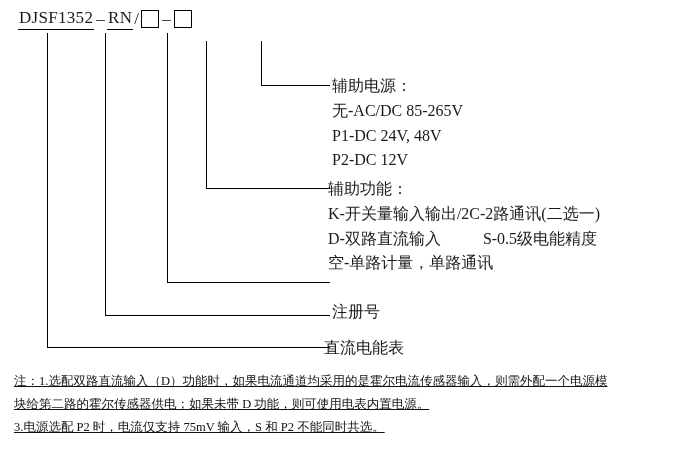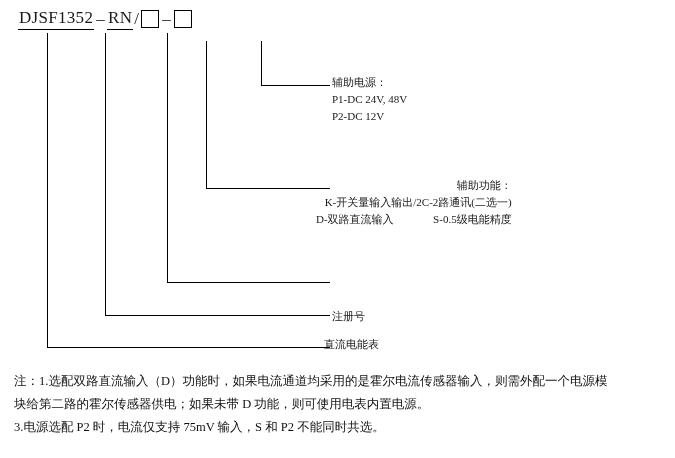--- a/index.html
+++ b/index.html
@@ -66,21 +66,21 @@
     left: 0;
     top: 0;
     width: 675px;
     height: 458px;
     pointer-events: none;
   }
 
   
   .callout {
     position: absolute;
-    font-size: 11px;
+    font-size: 16px;
     line-height: 1.55;
     white-space: nowrap;
   }
   .callout .ln {
     display: block;
   }
   .callout .ln .gap {
     display: inline-block;
     width: 34px;
   }
@@ -91,20 +91,21 @@
     left: 14px;
     top: 370px;
     width: 650px;
     font-size: 12.5px;
     line-height: 1.85;
     color: #111;
   }
   .notes .note-line {
     display: block;
     white-space: nowrap;
+    text-decoration: underline;
   }
 </style>
 </head>
 <body>
 
 <div id="diagram">
 
   <div class="code-row">
     <span class="code-seg underline">DJSF1352</span>
     <span class="code-dash">–</span>
@@ -125,36 +126,38 @@
       <path d="M 167.5 33 L 167.5 282.5 L 330 282.5"></path>
 
       <path d="M 105.5 33 L 105.5 315.5 L 330 315.5"></path>
 
       <path d="M 47.5 33 L 47.5 347.5 L 330 347.5"></path>
     </g>
   </svg>
 
   <div class="callout" style="left:332px; top:74px;">
     <span class="ln">辅助电源：</span>
+    <span class="ln">无-AC/DC 85-265V</span>
     <span class="ln">P1-DC 24V, 48V</span>
     <span class="ln">P2-DC 12V</span>
   </div>
 
-  <div class="callout" style="left:316px; top:177px;text-align:right;">
+  <div class="callout" style="left:328px; top:177px;">
     <span class="ln">辅助功能：</span>
     <span class="ln">K-开关量输入输出/2C-2路通讯(二选一)</span>
     <span class="ln">
       <span>D-双路直流输入</span>
       <span class="gap"></span>
       <span>S-0.5级电能精度</span>
     </span>
+    <span class="ln">空-单路计量，单路通讯</span>
   </div>
 
 
-  <div class="callout" style="left:332px; top:308px;">
+  <div class="callout" style="left:332px; top:300px;">
     <span class="ln">注册号</span>
   </div>
 
   <div class="callout" style="left:324px; top:336px;">
     <span class="ln">直流电能表</span>
   </div>
 
   <div class="notes">
     <span class="note-line">注：1.选配双路直流输入（D）功能时，如果电流通道均采用的是霍尔电流传感器输入，则需外配一个电源模</span>
     <span class="note-line">块给第二路的霍尔传感器供电；如果未带 D 功能，则可使用电表内置电源。</span>

